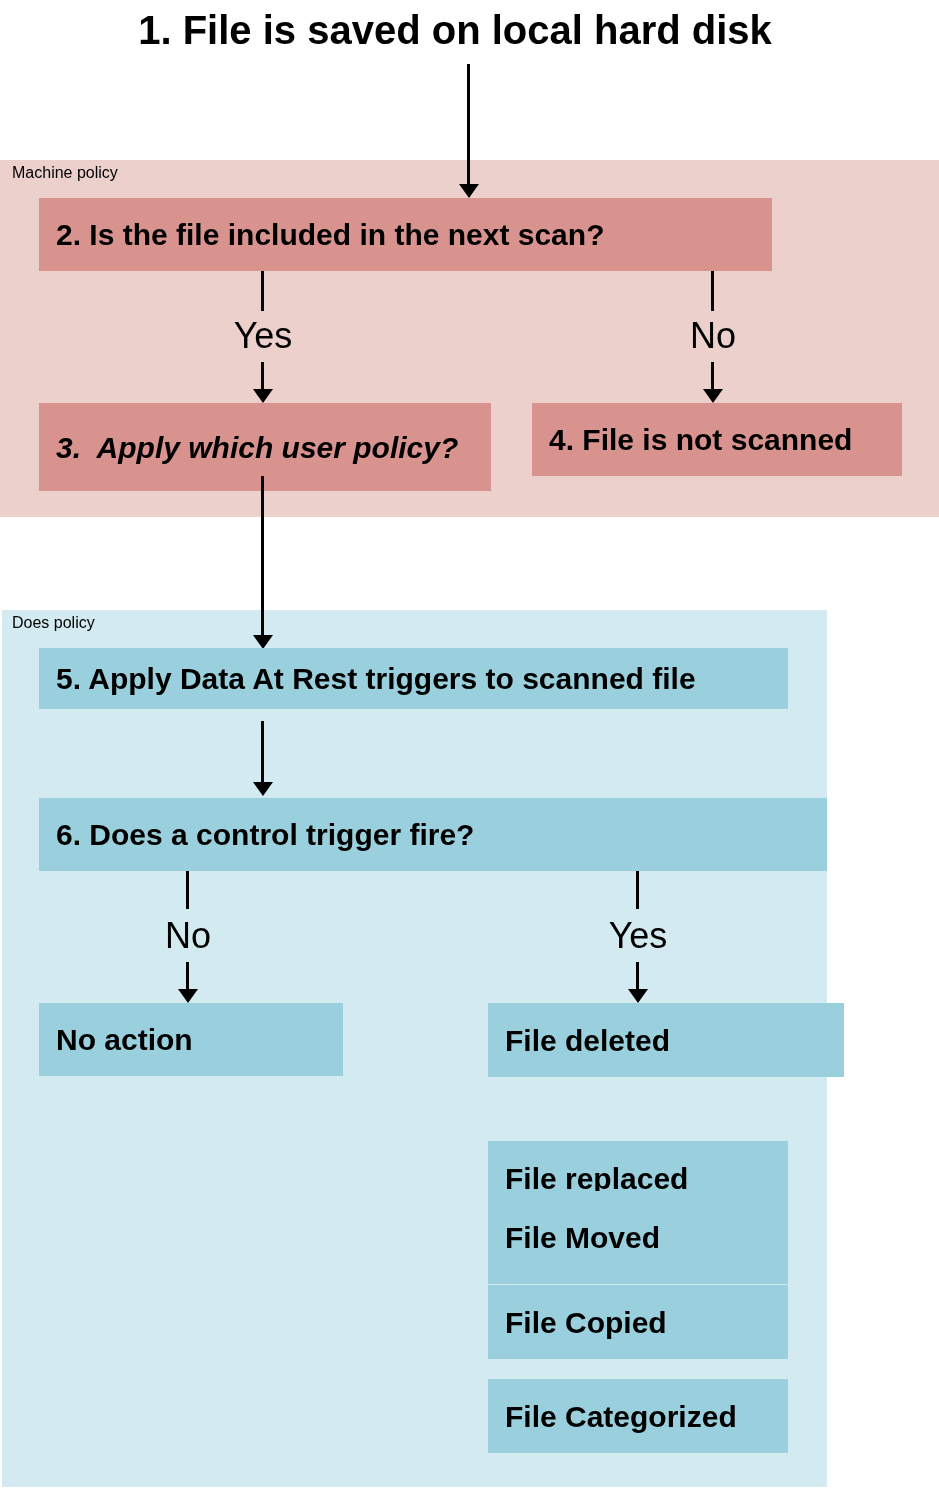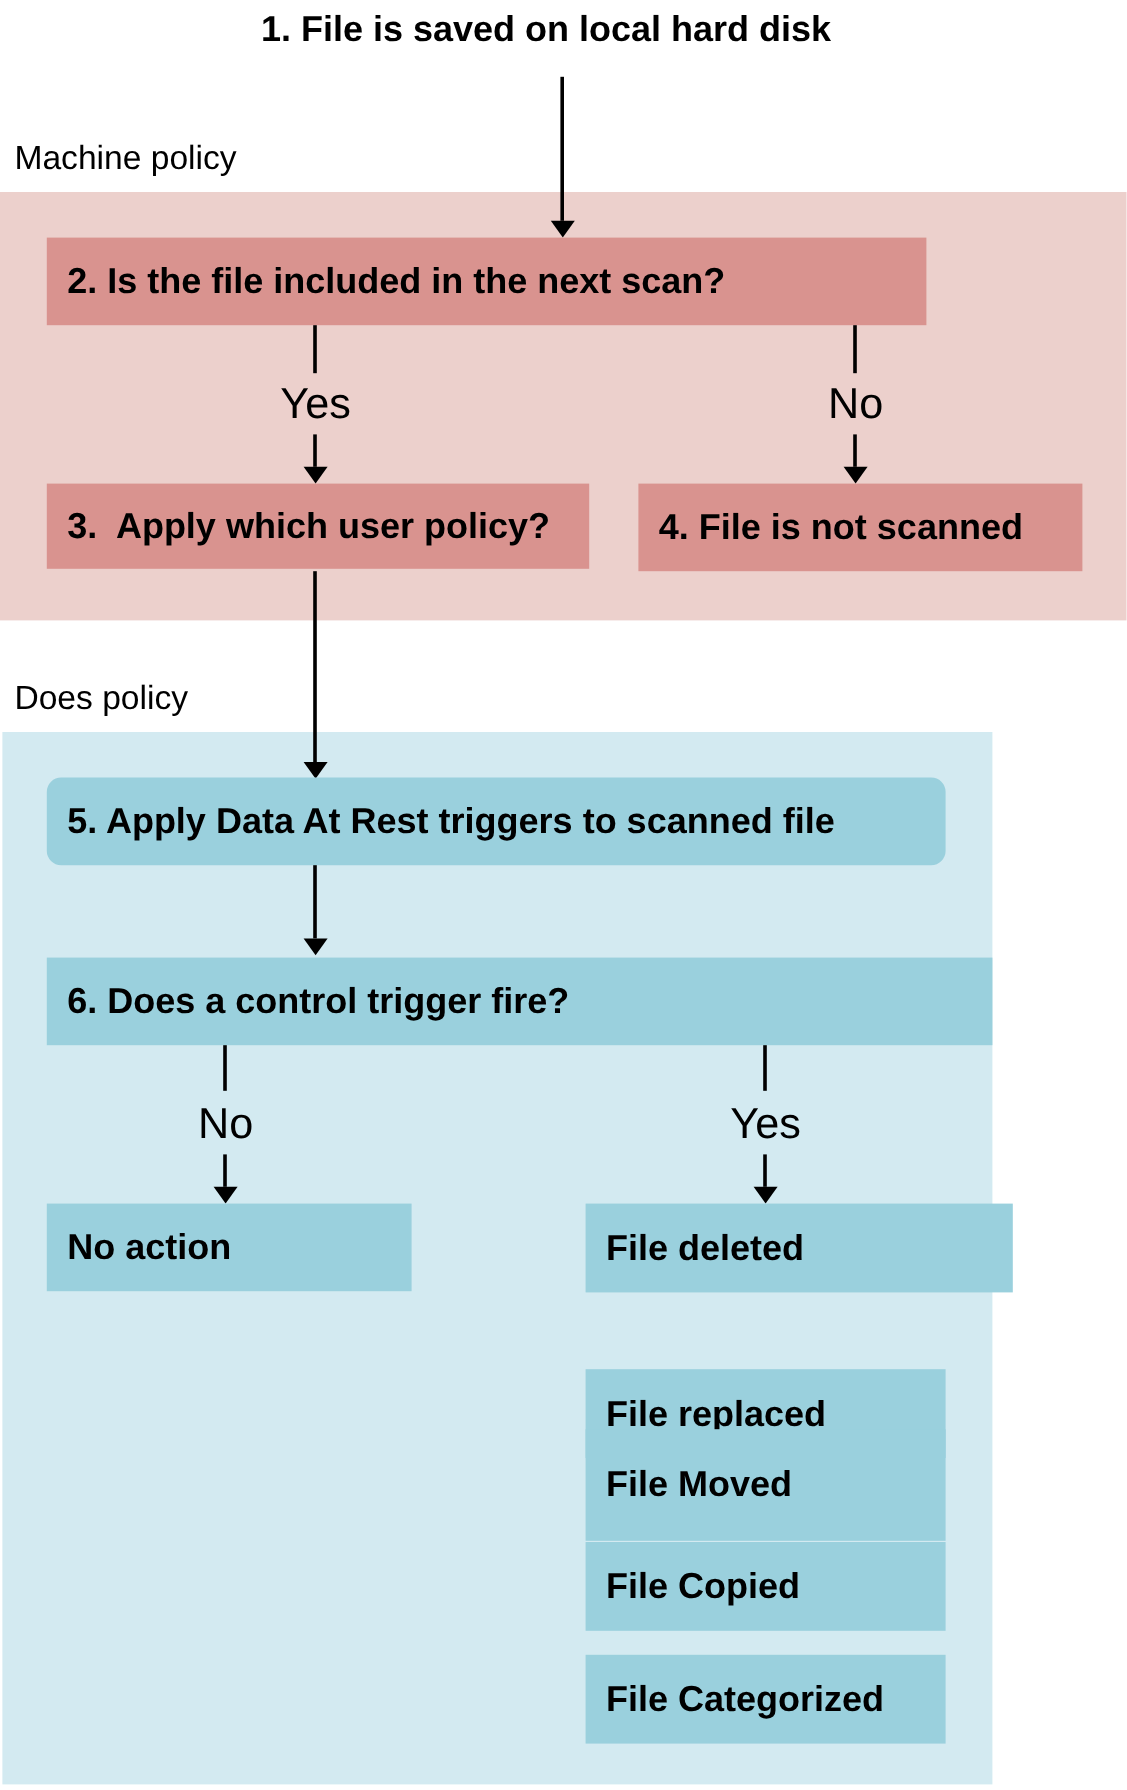--- a/index.html
+++ b/index.html
@@ -9,52 +9,53 @@
     height: 1492px;
     background: #ffffff;
     font-family: "Liberation Sans", sans-serif;
     color: #000000;
     overflow: hidden;
   }
   .title {
     position: absolute;
     left: 0; top: 8px; width: 910px;
     text-align: center;
-    font-size: 30px;
+    font-size: 40px;
     font-weight: bold;
     white-space: pre;
   }
   .section { position: absolute; }
   .section.machine { left: 0; top: 160px; width: 939px; height: 357px; background: #ecd0cc; }
   .section.user    { left: 2px; top: 610px; width: 825px; height: 877px; background: #d3eaf1; }
   .section-label {
     position: absolute;
     left: 12px;
-    font-size: 28px;
+    font-size: 16px;
     font-weight: normal;
+    margin-top: 48px;
   }
   .label-machine { top: 116px; }
   .label-user    { top: 566px; }
   .box {
     position: absolute;
     box-sizing: border-box;
     display: flex;
     align-items: center;
     padding-left: 17px;
     font-size: 30px;
     font-weight: bold;
     white-space: pre;
     line-height: 1.1;
   }
   .box.pink { background: #d9938f; }
   .box.blue { background: #9ad0dd; }
   .box-q2        { left: 39px;  top: 198px;  width: 733px; height: 73px; }
-  .box-b3        { left: 39px;  top: 403px;  width: 452px; height: 71px; }
+  .box-b3        { left: 39px;  top: 403px;  width: 452px; height: 88px; font-style: italic; }
   .box-b4        { left: 532px; top: 403px;  width: 370px; height: 73px; }
-  .box-b5        { left: 39px;  top: 648px;  width: 749px; height: 73px; border-radius: 12px; }
+  .box-b5        { left: 39px;  top: 648px;  width: 749px; height: 61px; }
   .box-q6        { left: 39px;  top: 798px;  width: 788px; height: 73px; }
   .box-noaction  { left: 39px;  top: 1003px; width: 304px; height: 73px; }
   .box-out0      { left: 488px; top: 1003px; width: 356px; height: 74px; }
   .box-out1      { left: 488px; top: 1141px; width: 300px; height: 74px; }
   .box-out2      { left: 488px; top: 1191px; width: 300px; height: 93px; }
   .box-out3      { left: 488px; top: 1285px; width: 300px; height: 74px; }
   .box-out4      { left: 488px; top: 1379px; width: 300px; height: 74px; }
   .vline {
     position: absolute;
     width: 3px;

